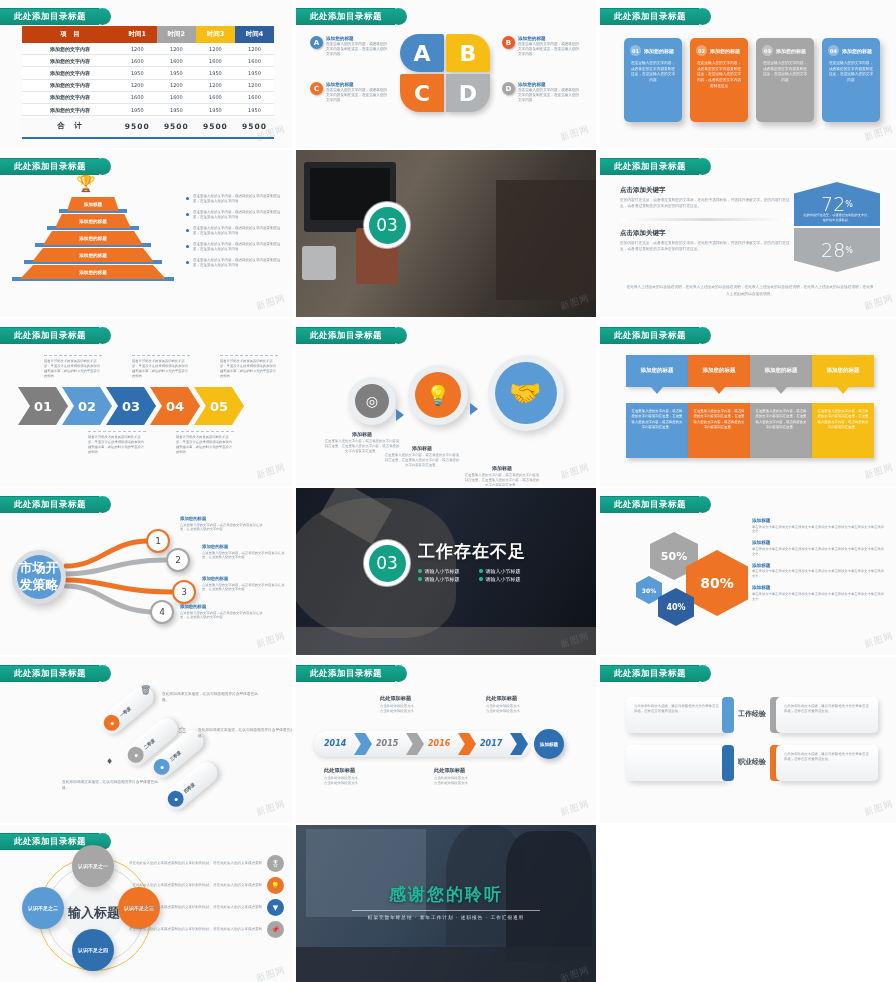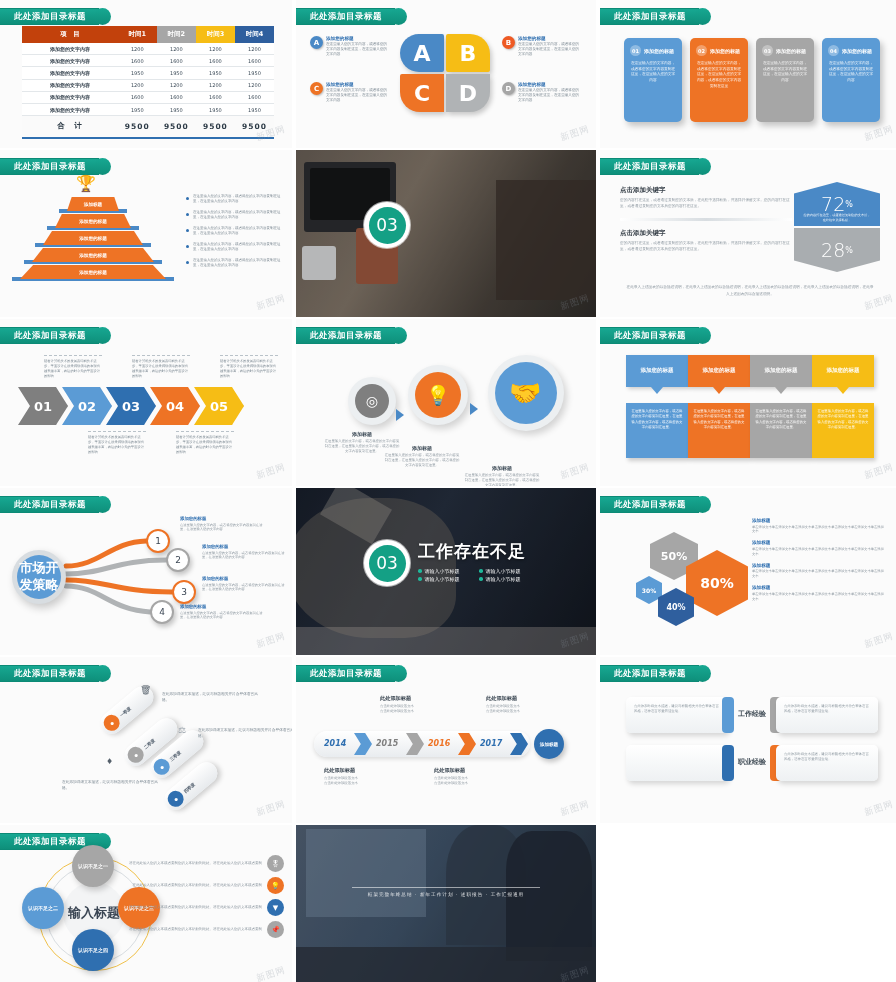--- a/index.html
+++ b/index.html
@@ -762,19 +762,20 @@
 
   <div class="slide">
     <div class="photo ph3">
       <div style="position:absolute;left:10px;top:4px;width:120px;height:88px;background:rgba(150,175,200,.35);"></div>
       <div style="position:absolute;left:150px;top:0;width:80px;height:120px;background:rgba(48,60,76,.75);border-radius:40% 40% 0 0;"></div>
       <div style="position:absolute;left:210px;top:6px;width:86px;height:130px;background:rgba(30,38,50,.85);border-radius:30% 30% 0 0;"></div>
       <div style="position:absolute;left:0;bottom:0;width:300px;height:42px;background:rgba(40,46,56,.75);"></div>
       <div class="ovl"></div>
     </div>
     <div class="thx">
+      <div class="t">感谢您的聆听</div>
       <div class="line"></div>
       <div class="s">框架完整年终总结 · 新年工作计划 · 述职报告 · 工作汇报通用</div>
     </div>
     <div class="wm">新图网</div>
   </div>
 
 </div>
 
 </body></html>

